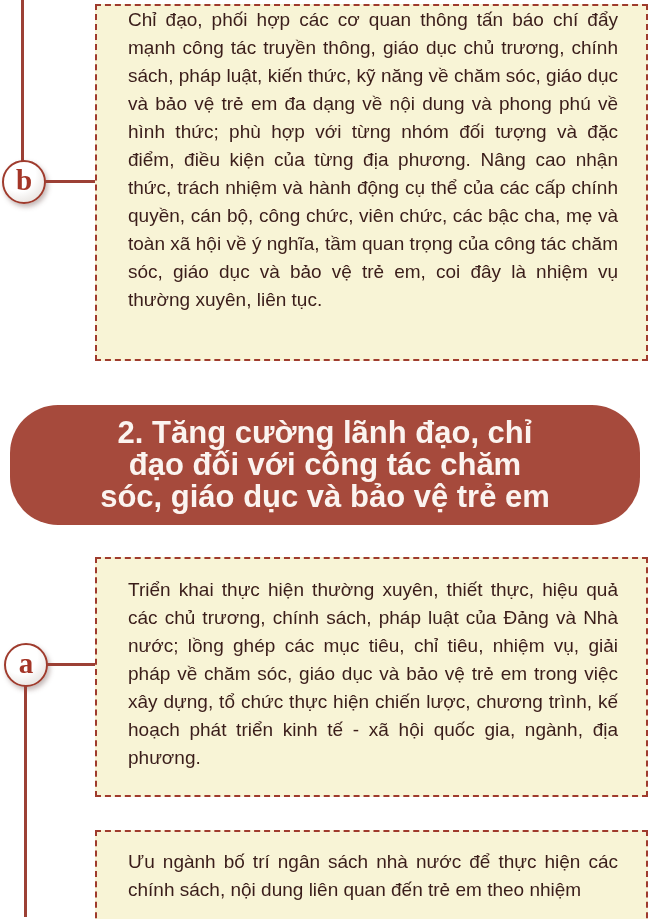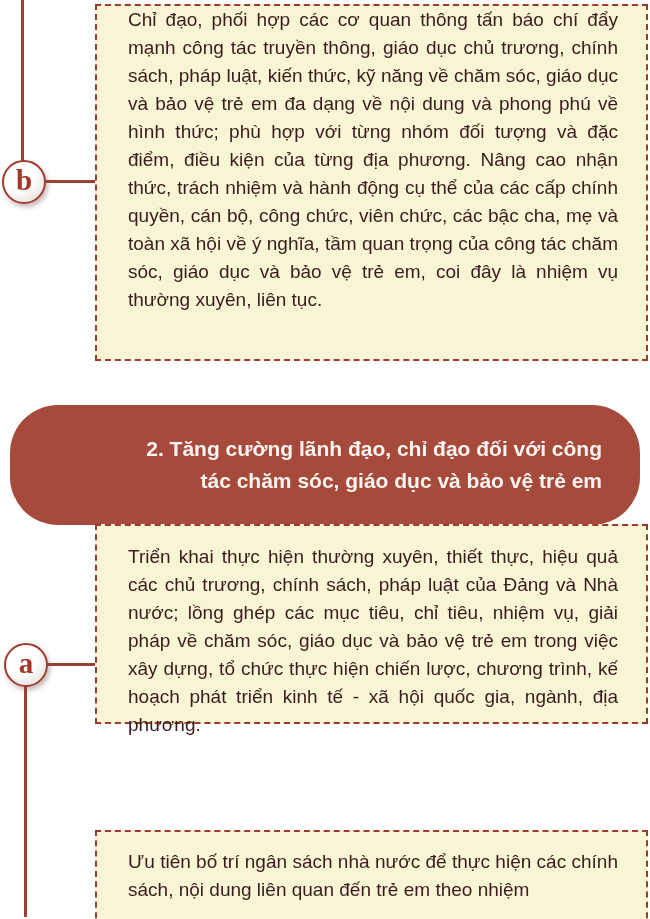--- a/index.html
+++ b/index.html
@@ -26,31 +26,31 @@
     position:absolute;
     left:95px;width:553px;
     background:var(--box-fill,#f8f4d6);
     border:2.5px dashed var(--box-border,#9f3b2d);
     color:var(--body-text,#3a1d1a);
     font-size:19px;line-height:28px;
     text-align:justify;
   }
   .content-box p{ padding:0 28px 0 31px; }
   .box-b{top:4px;height:357px;}
-  .box-a{top:524px;height:200px;padding-top:17px;}
+  .box-a{top:557px;height:240px;padding-top:17px;}
   .box-c{top:830px;height:160px;padding-top:16px;}
   .banner{
     position:absolute;
     left:10px;top:405px;width:630px;height:120px;
     background:var(--banner-fill,#a64a3c);
     border-radius:48px;
     display:flex;align-items:center;justify-content:center;
-    text-align:right;
+    text-align:center;
     color:var(--banner-text,#fbf4f0);
-    font-size:21px;line-height:32px;font-weight:bold;
+    font-size:31px;line-height:32px;font-weight:bold;
     padding:0 38px;
     text-wrap:balance;
   }
   .marker{
     position:absolute;
     width:44px;height:44px;border-radius:50%;
     background:radial-gradient(circle at 36% 30%, #ffffff 45%, #efecea 70%, #ddd8d4 100%);
     border:2.5px solid var(--box-border,#9f3b2d);
     box-shadow:2px 3px 5px rgba(80,50,45,.35);
     display:flex;align-items:center;justify-content:center;
@@ -92,16 +92,16 @@
     <span>a</span>
   </div>
   <div class="line hline-a"></div>
   <div class="line vline-a"></div>
 
   <div class="content-box box-a">
     <p>Triển khai thực hiện thường xuyên, thiết thực, hiệu quả các chủ trương, chính sách, pháp luật của Đảng và Nhà nước; lồng ghép các mục tiêu, chỉ tiêu, nhiệm vụ, giải pháp về chăm sóc, giáo dục và bảo vệ trẻ em trong việc xây dựng, tổ chức thực hiện chiến lược, chương trình, kế hoạch phát triển kinh tế - xã hội quốc gia, ngành, địa phương.</p>
   </div>
 
   <div class="content-box box-c">
-    <p>Ưu tiên bố trí ngân sách nhà nước để thực hiện các chính sách, nội dung liên quan đến trẻ em theo nhiệm</p>
+    <p>Ưu ngành bố trí ngân sách nhà nước để thực hiện các chính sách, nội dung liên quan đến trẻ em theo nhiệm</p>
   </div>
 
 </div>
 
 </body></html>

